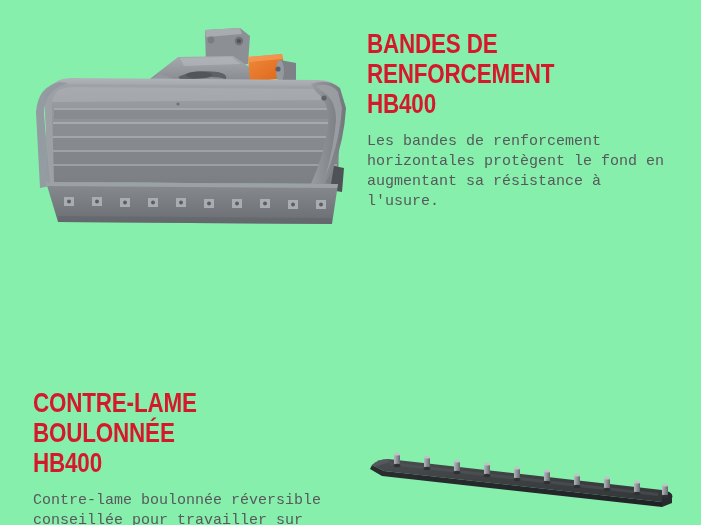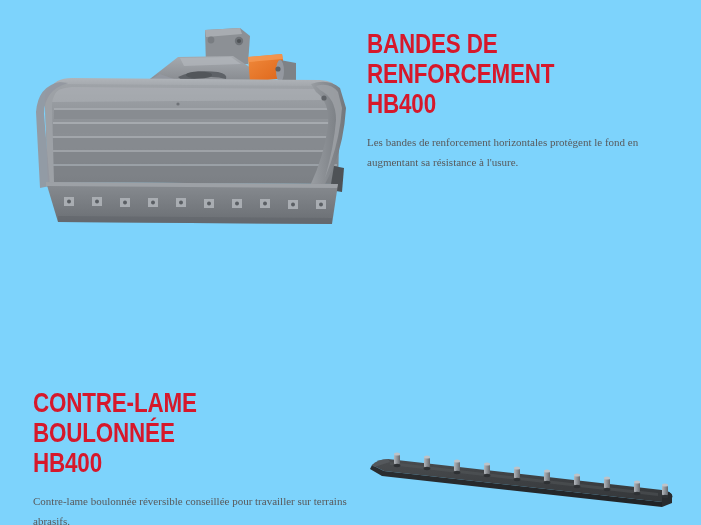--- a/index.html
+++ b/index.html
@@ -12,21 +12,21 @@
     height: 525px;
     position: relative;
     overflow: hidden;
     font-family: "Liberation Sans", sans-serif;
     -webkit-font-smoothing: antialiased;
   }
 
   .page {
     position: absolute;
     inset: 0;
-    background: #7dd3fc;
+    background: #86efac;
   }
 
   
   .feature-block { position: absolute; }
 
   .feature-text { position: absolute; }
 
   .feature-title {
     color: #D6182B;
     font-family: "Liberation Sans Narrow", "Liberation Sans", sans-serif;
@@ -35,23 +35,23 @@
     line-height: 30px;
     letter-spacing: -0.2px;
     transform: scaleX(0.83);
     transform-origin: left top;
     white-space: pre-line;
     margin: 0;
   }
 
   .feature-desc {
     color: #58595B;
-    font-family: Liberation Serif, serif;
+    font-family: Liberation Mono, monospace;
     font-weight: 400;
-    font-size: 11px;
+    font-size: 15px;
     line-height: 20px;
     margin: 0;
     white-space: pre-line;
   }
 
   
   #block-bandes .feature-text { left: 367px; top: 29px; width: 320px; }
   #block-bandes .feature-desc { margin-top: 13px; width: 314px; }
 
   

